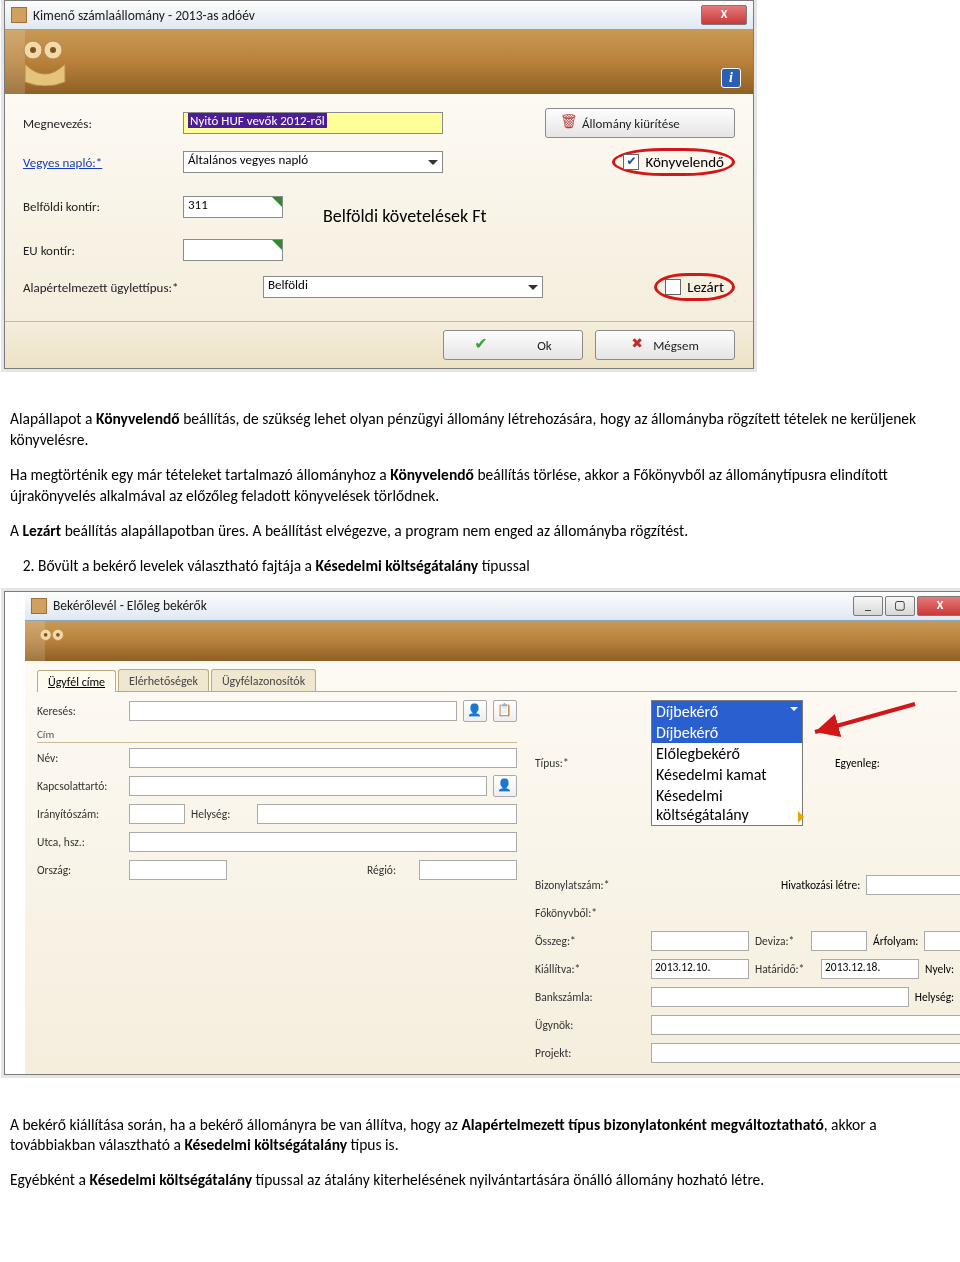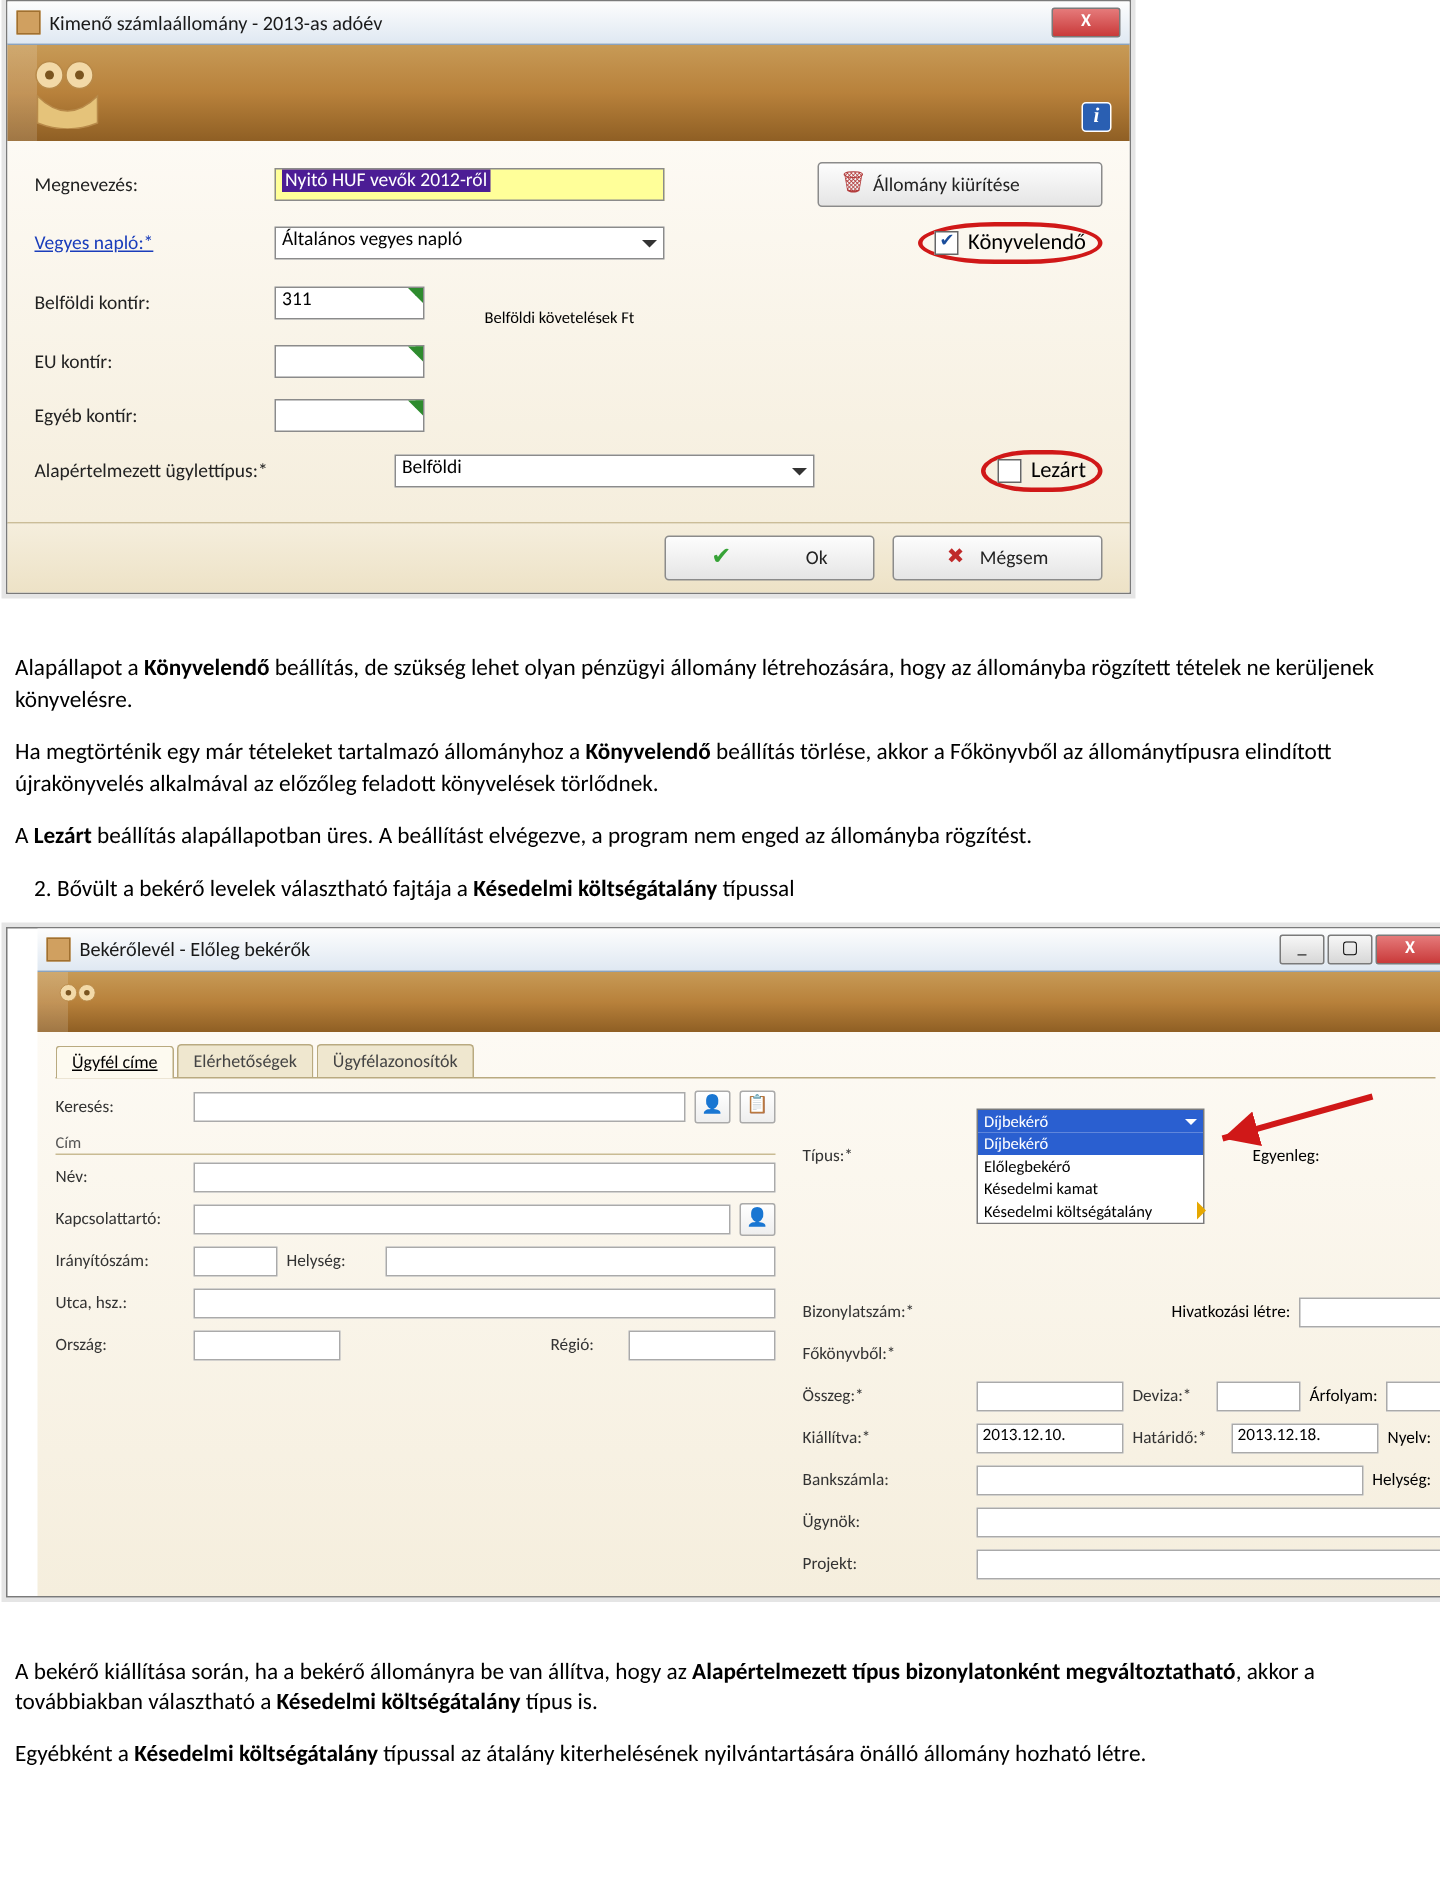--- a/index.html
+++ b/index.html
@@ -253,22 +253,21 @@
     color: #555;
     border-bottom: 1px solid #c9bb93;
     margin: 4px 0 4px 0;
     padding-bottom: 1px;
   }
   .dropdown-open {
     position: relative;
     width: 150px;
     border: 1px solid #7a7a7a;
     background: #fff;
-    font-size: 11px;
-    margin-top: 12px;
+    font-size: 16px;
   }
   .dropdown-open .sel-val {
     background: #2a5fd0; color:#fff;
     padding: 1px 4px;
     position: relative;
   }
   .dropdown-open .sel-val::after {
     content:"";
     position:absolute; right:4px; top:6px;
     border:4px solid transparent; border-top-color:#fff;
@@ -335,28 +334,24 @@
       <span style="flex:1"></span>
       <span class="circle-red">
         <span class="chk">✔</span>
         <span>Könyvelendő</span>
       </span>
     </div>
     <div class="row">
       <span class="label">Belföldi kontír:</span>
       <div class="numbox tri"><span>311</span></div>
       <span style="width:20px;"></span>
-      <span style="font-size:11px;margin-top:19px;">Belföldi követelések Ft</span>
+      <span style="font-size:18px;margin-top:19px;">Belföldi követelések Ft</span>
     </div>
     <div class="row">
       <span class="label">EU kontír:</span>
-      <div class="numbox tri"></div>
-    </div>
-    <div class="row">
-      <span class="label">Egyéb kontír:</span>
       <div class="numbox tri"></div>
     </div>
     <div class="row" style="margin-top:6px;">
       <span class="label" style="width:230px;">Alapértelmezett ügylettípus:*</span>
       <div class="combo" style="width:280px;">
         <span>Belföldi</span>
       </div>
       <span style="flex:1"></span>
       <span class="circle-red">
         <span class="chk"></span>

